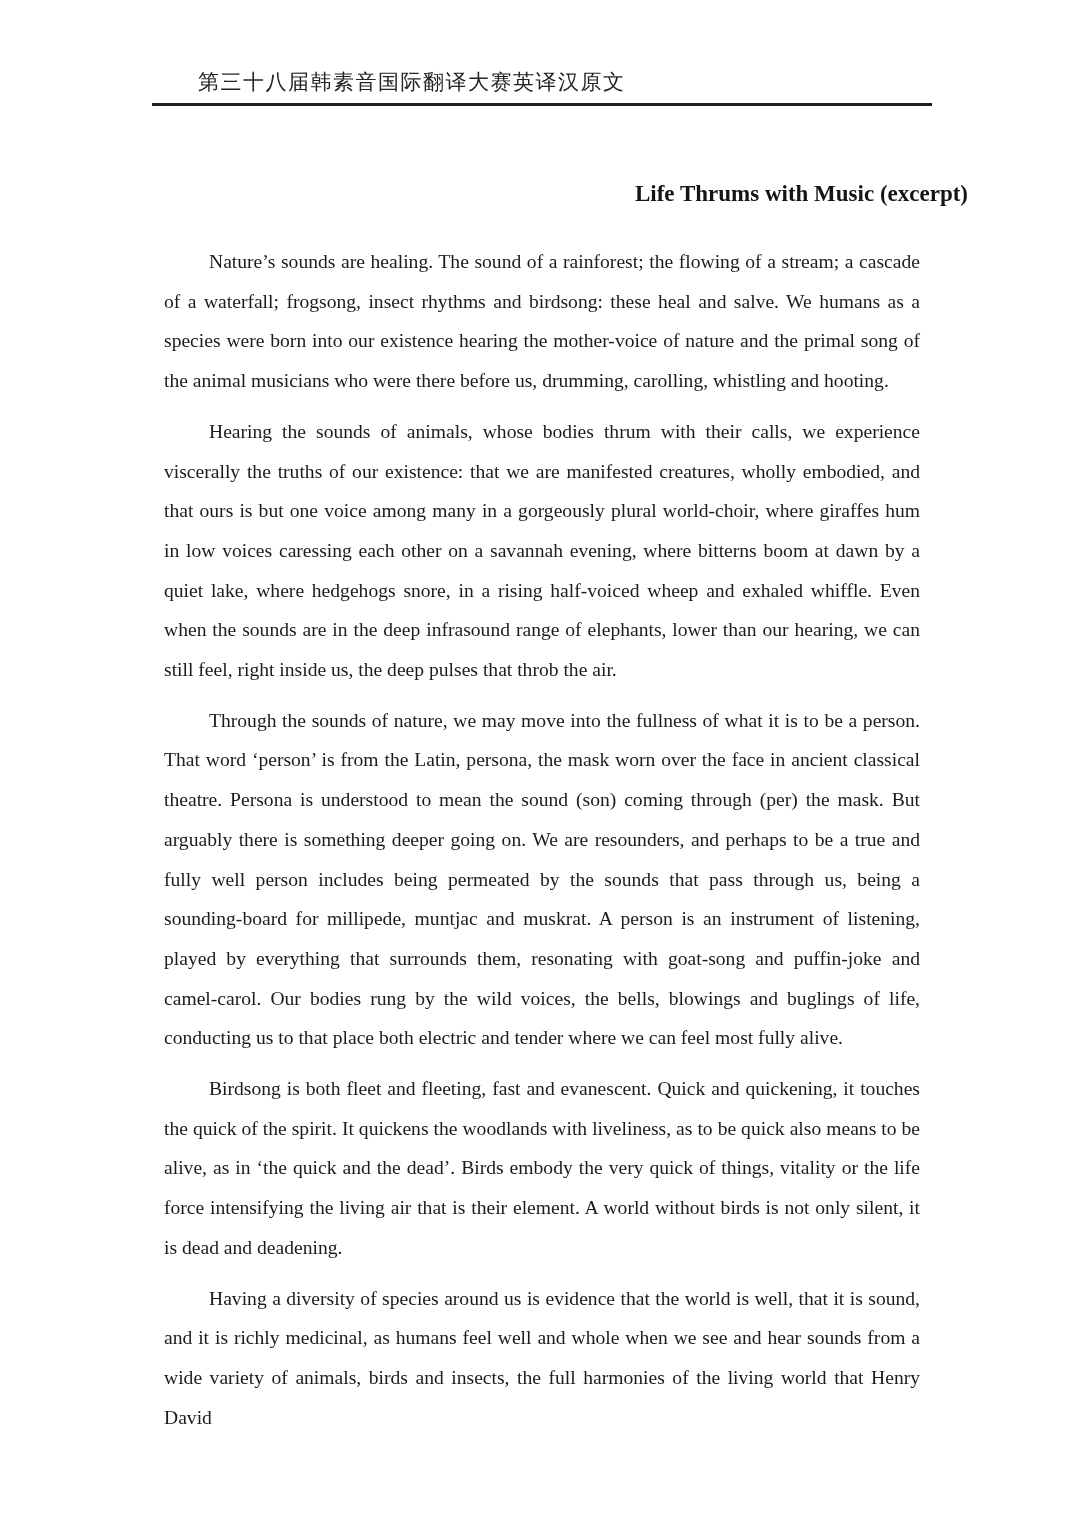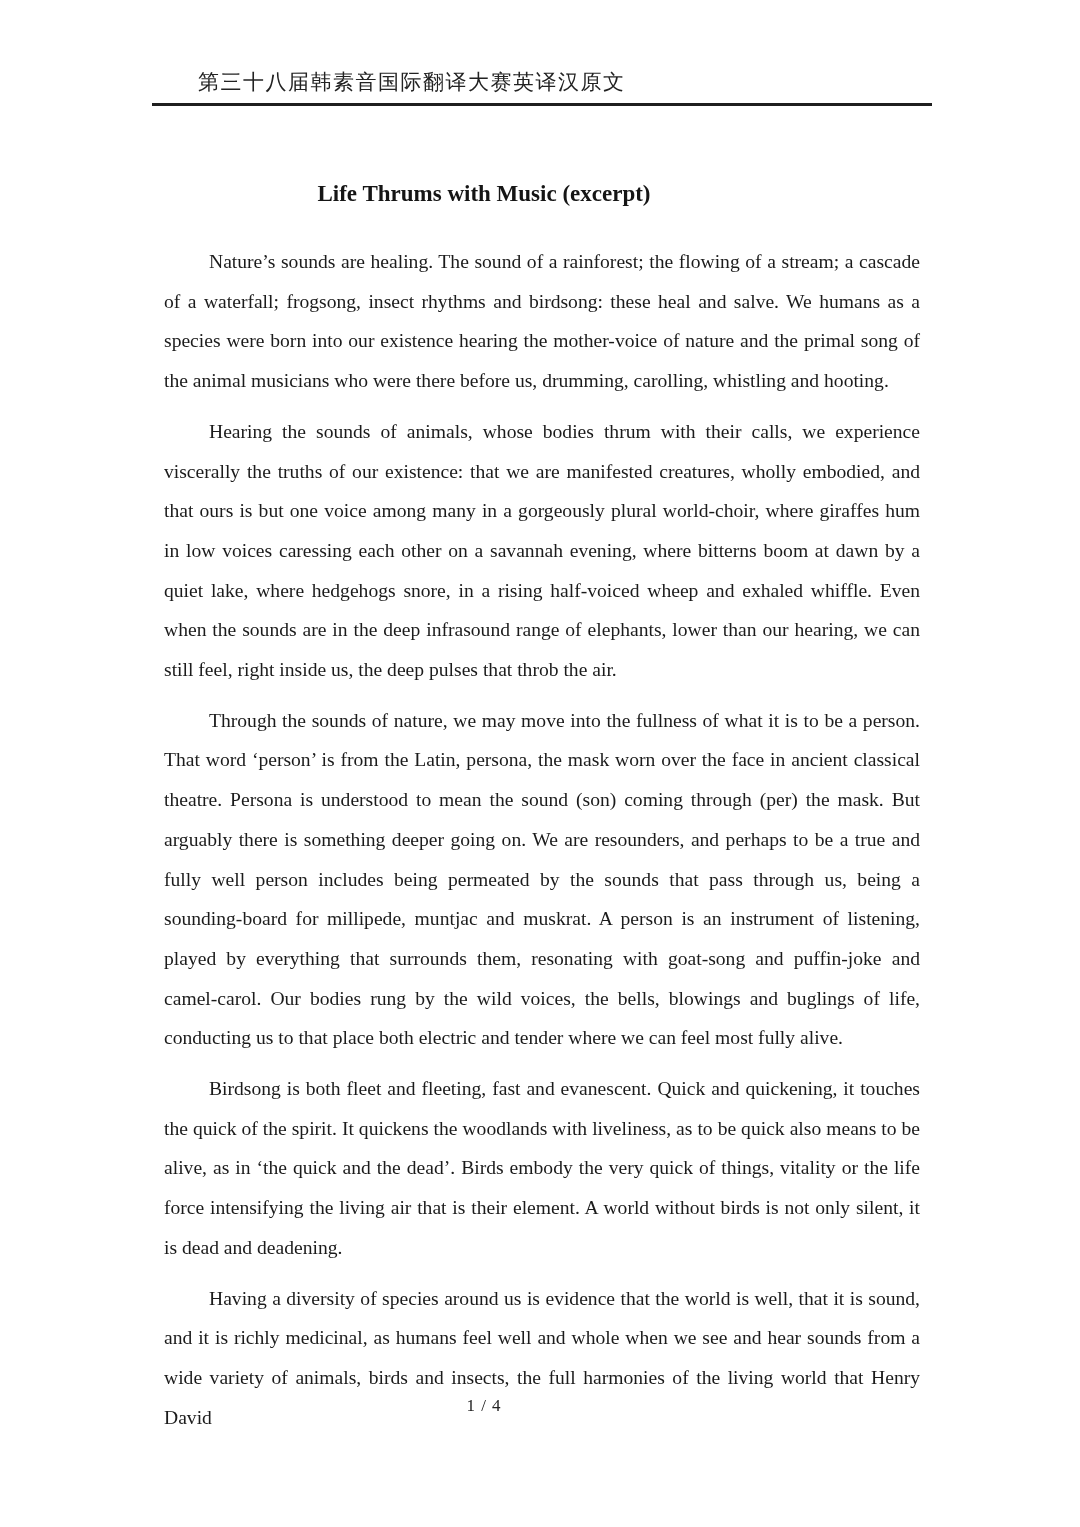--- a/index.html
+++ b/index.html
@@ -31,21 +31,21 @@
     top: 103px;
     width: 780px;
     height: 0;
     border-top: 3px solid #1f1f1f;
   }
   .doc-title {
     position: absolute;
     left: 0;
     top: 181px;
     width: 100%;
-    text-align: center;
+    text-align: right;
     font-size: 23px;
     font-weight: bold;
     color: #151515;
   }
   .body-text {
     position: absolute;
     left: 153px;
     top: 231px;
     width: 778px;
     font-size: 19.6px;
@@ -80,15 +80,14 @@
   <div class="doc-title">Life Thrums with Music (excerpt)</div>
 
   <div class="body-text">
     <p>Nature’s sounds are healing. The sound of a rainforest; the flowing of a stream; a cascade of a waterfall; frogsong, insect rhythms and birdsong: these heal and salve. We humans as a species were born into our existence hearing the mother-voice of nature and the primal song of the animal musicians who were there before us, drumming, carolling, whistling and hooting.</p>
     <p>Hearing the sounds of animals, whose bodies thrum with their calls, we experience viscerally the truths of our existence: that we are manifested creatures, wholly embodied, and that ours is but one voice among many in a gorgeously plural world-choir, where giraffes hum in low voices caressing each other on a savannah evening, where bitterns boom at dawn by a quiet lake, where hedgehogs snore, in a rising half-voiced wheep and exhaled whiffle. Even when the sounds are in the deep infrasound range of elephants, lower than our hearing, we can still feel, right inside us, the deep pulses that throb the air.</p>
     <p>Through the sounds of nature, we may move into the fullness of what it is to be a person. That word ‘person’ is from the Latin, persona, the mask worn over the face in ancient classical theatre. Persona is understood to mean the sound (son) coming through (per) the mask. But arguably there is something deeper going on. We are resounders, and perhaps to be a true and fully well person includes being permeated by the sounds that pass through us, being a sounding-board for millipede, muntjac and muskrat. A person is an instrument of listening, played by everything that surrounds them, resonating with goat-song and puffin-joke and camel-carol. Our bodies rung by the wild voices, the bells, blowings and buglings of life, conducting us to that place both electric and tender where we can feel most fully alive.</p>
     <p>Birdsong is both fleet and fleeting, fast and evanescent. Quick and quickening, it touches the quick of the spirit. It quickens the woodlands with liveliness, as to be quick also means to be alive, as in ‘the quick and the dead’. Birds embody the very quick of things, vitality or the life force intensifying the living air that is their element. A world without birds is not only silent, it is dead and deadening.</p>
     <p>Having a diversity of species around us is evidence that the world is well, that it is sound, and it is richly medicinal, as humans feel well and whole when we see and hear sounds from a wide variety of animals, birds and insects, the full harmonies of the living world that Henry David</p>
   </div>
 
-  <div class="footer">1 / 4</div>
 
 </div>
 
 </body></html>

